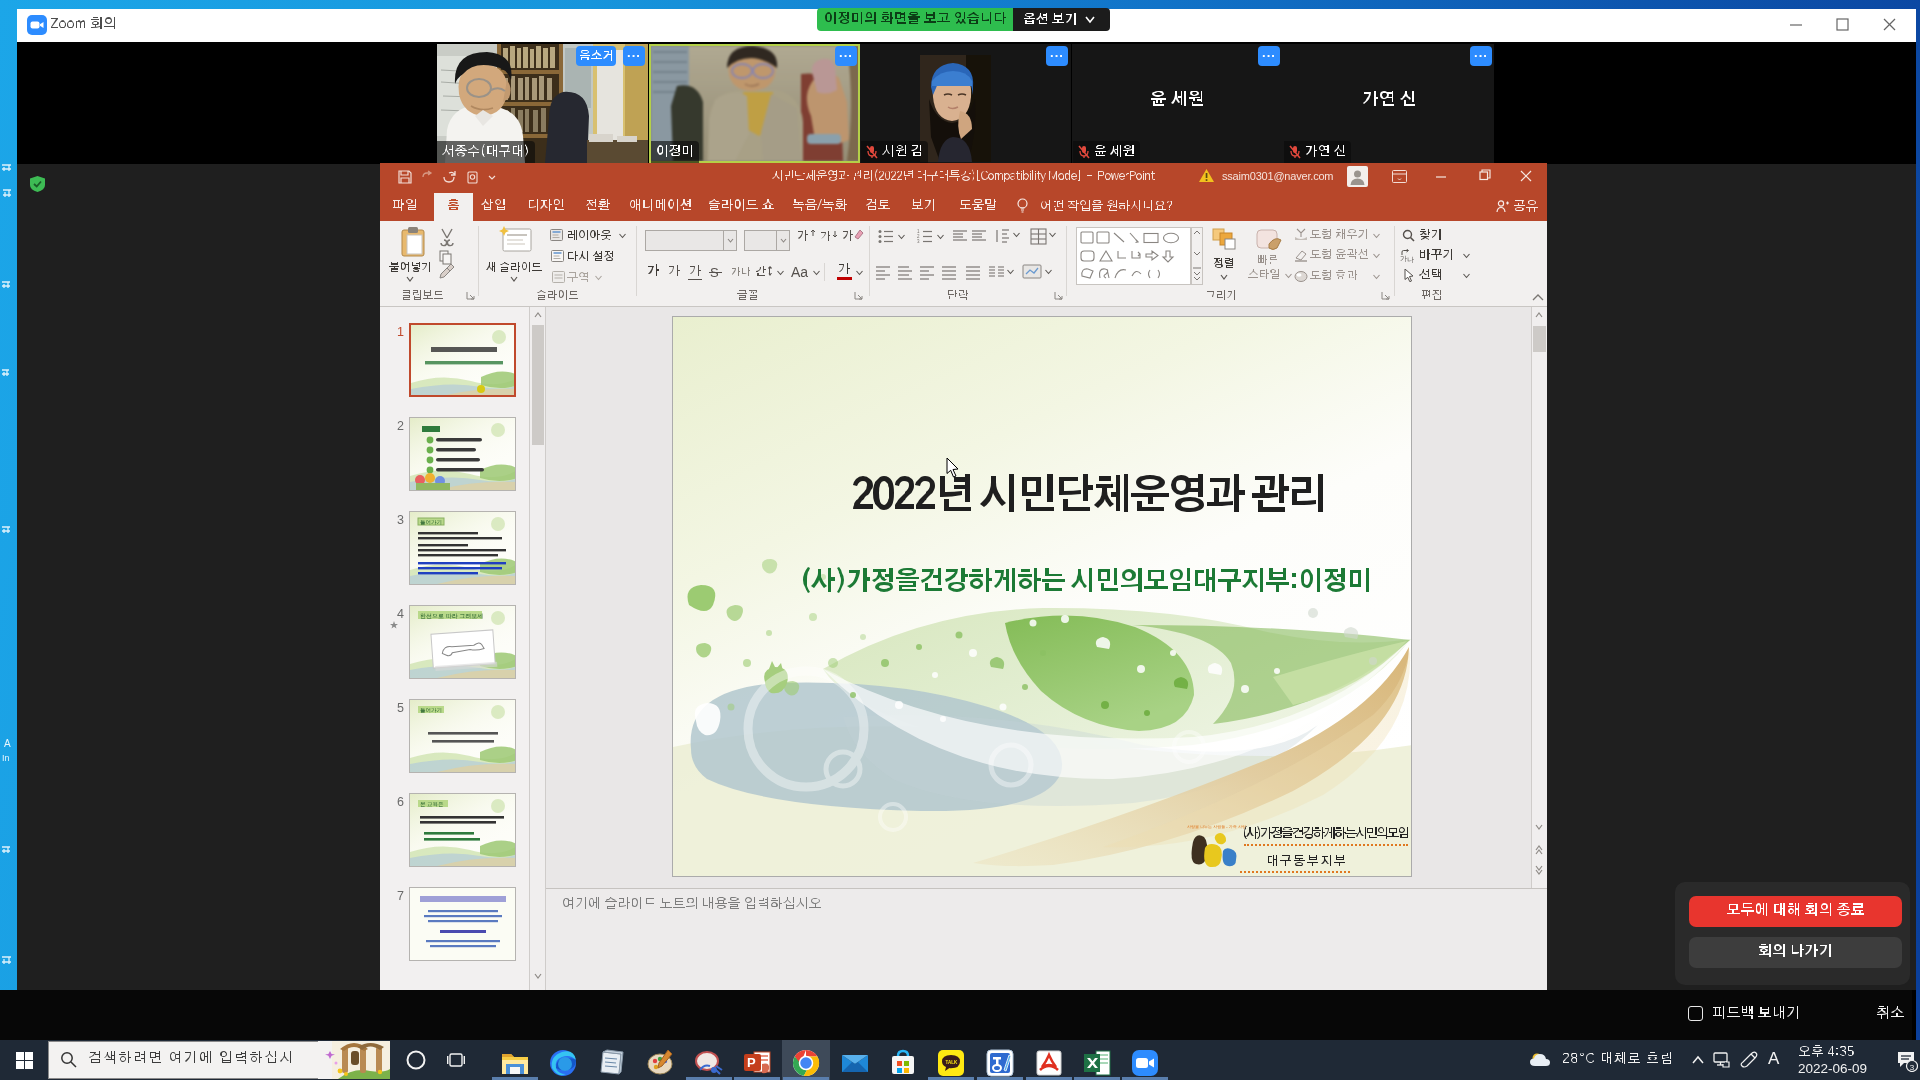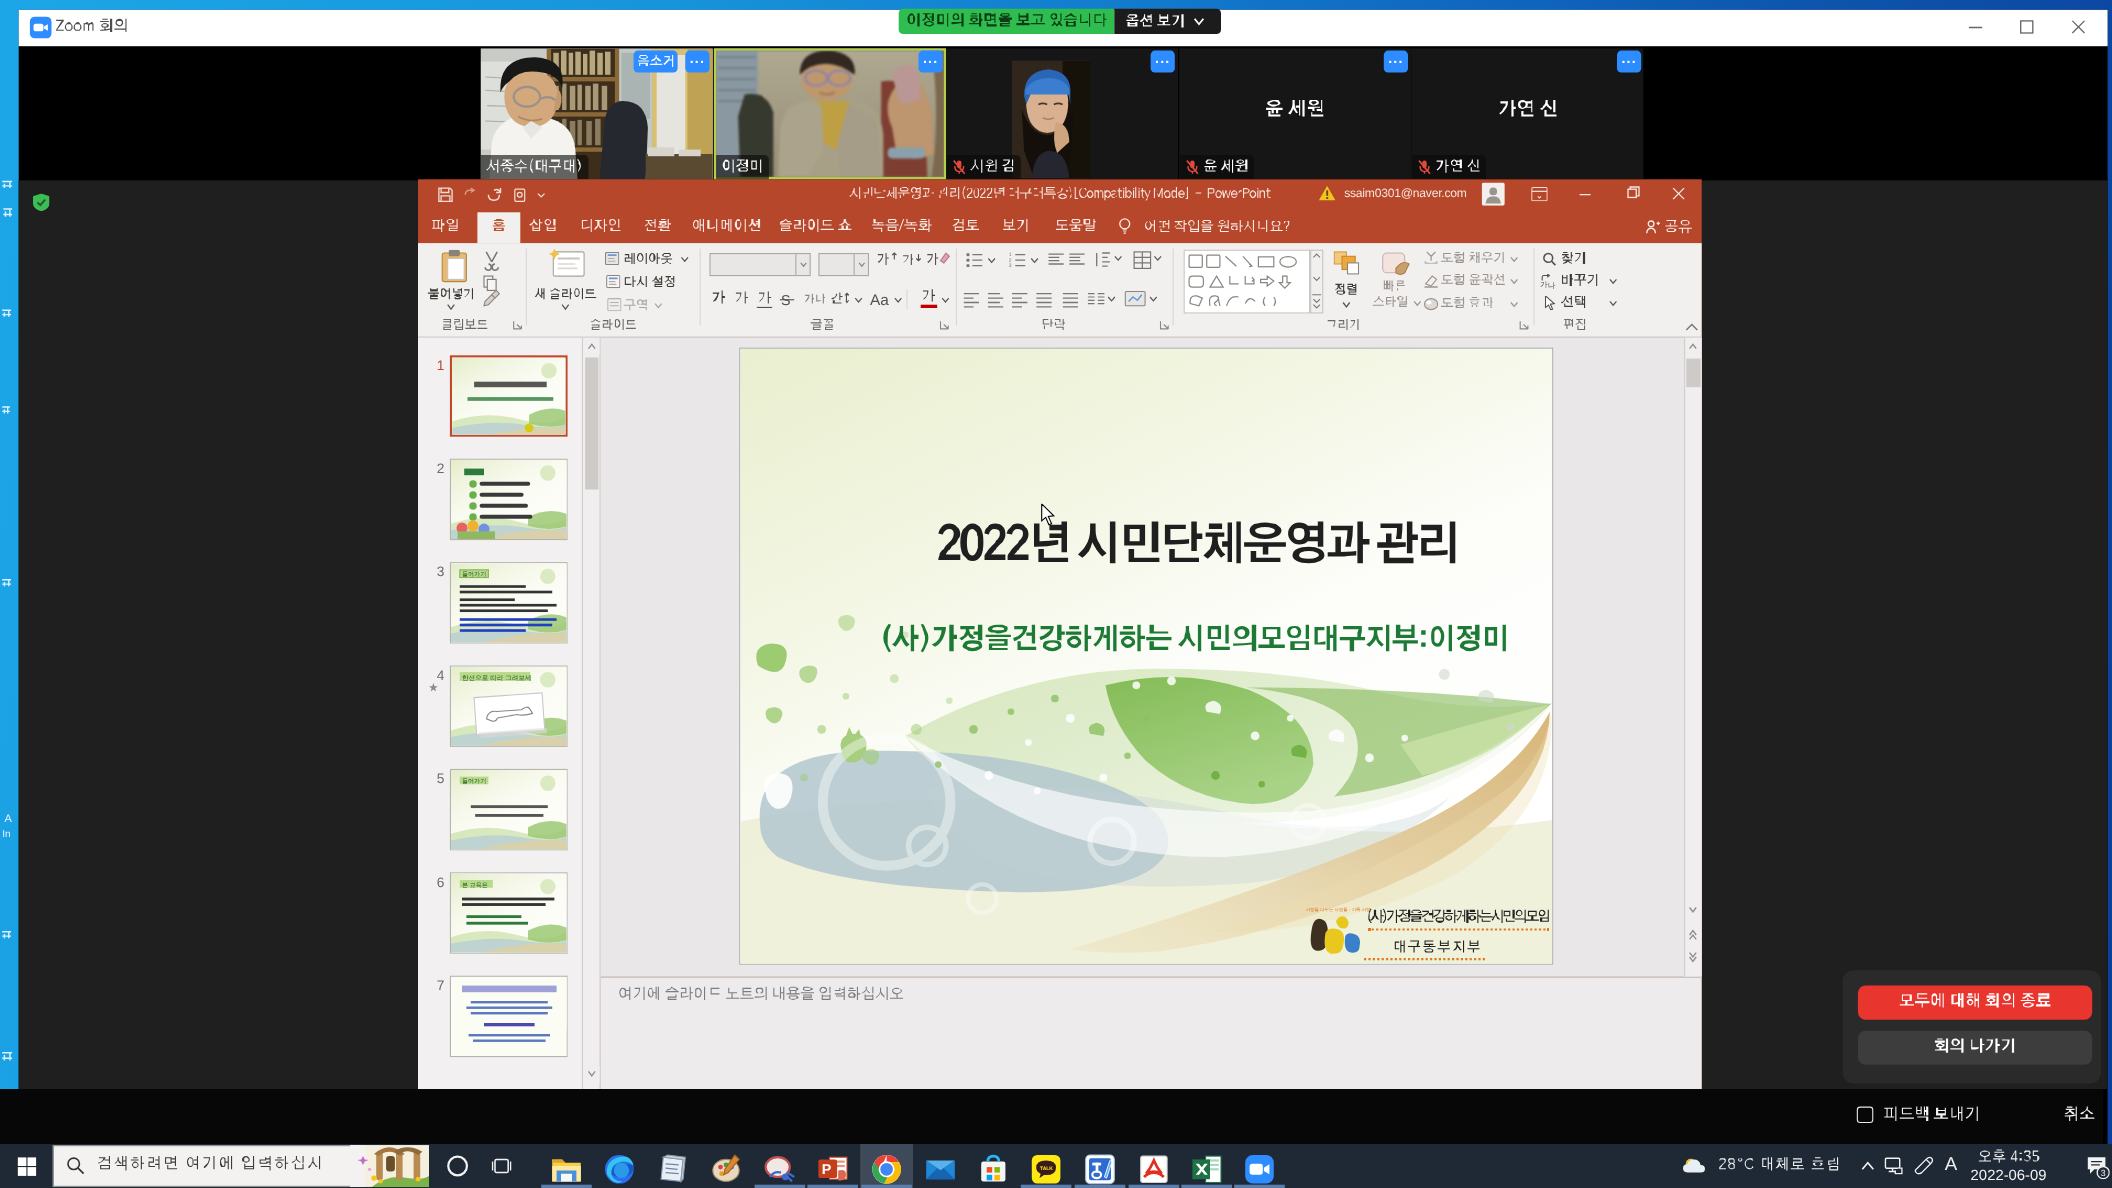--- a/index.html
+++ b/index.html
@@ -1276,21 +1276,21 @@
 <path d="M13 11 L16 11 L16 16 L10 16 L10 13" stroke="#f2f2f2" stroke-width="1.2" fill="#212b38"></path>
   </svg>
 <svg class="a" style="left:1740px;top:1051px" width="18" height="17" viewBox="0 0 18 17">
 <path d="M2 15 Q0 13 3 11 L11 3 Q14 0 16 2 Q18 4 15 7 L7 15 Q4 17 2 15 Z" stroke="#f2f2f2" stroke-width="1.2" fill="none"></path>
 <path d="M11 3 L15 7" stroke="#f2f2f2" stroke-width="1.2"></path>
   </svg>
 <div class="a" style="left:1768px;top:1049px;width:18px;height:20px;color:#f2f2f2;font-size:17px;">A</div>
 <svg class="a" style="left:1797.8px;top:1045.0px;overflow:visible" width="56" height="18">
     <path d="M2 4Q2 2 3 2Q5 1 6 1Q8 1 10 2Q11 2 11 4Q11 5 10 6Q8 7 6 7Q5 7 3 6Q2 5 2 4ZM3 4Q3 5 4 5Q5 6 6 6Q8 6 9 5Q10 5 10 4Q10 3 9 2Q8 2 6 2Q5 2 4 2Q3 3 3 4ZM1 11V10H6V6H7V10H12V11Z M17 1V0H22V1ZM15 3V2H24V3ZM15 5Q15 4 19 4Q20 4 21 4Q22 4 22 4Q23 4 23 5Q24 5 24 5Q24 6 23 6Q22 7 22 7Q21 7 19 7Q15 7 15 5ZM16 5Q16 6 19 6Q22 6 22 5Q22 4 19 4Q18 4 17 5Q16 5 16 5ZM14 9V8H25V9H20V12H19V9Z M30 8 34 1H35V8H36V9H35V11H34V9H30ZM31 8H34V4Q34 3 34 2H34L33 4Z M38 10V8H40V10ZM38 4V3H40V4Z M42 9 43 9Q43 10 45 10Q46 10 47 10Q47 9 47 8Q47 7 46 7Q46 6 45 6Q44 6 44 6V5Q44 5 45 5Q46 5 46 5Q47 4 47 3Q47 3 46 2Q46 2 45 2Q44 2 43 3L42 3Q42 2 43 1Q44 1 45 1Q46 1 47 1Q48 2 48 3Q48 4 47 5Q47 5 46 6Q47 6 48 6Q48 7 48 8Q48 9 47 10Q46 11 45 11Q44 11 43 10Q42 10 42 9Z M50 9 50 9Q51 9 51 10Q52 10 52 10Q53 10 54 10Q54 9 54 8Q54 7 54 6Q53 6 52 6Q51 6 50 6L50 6L50 1H55V2H51L51 5Q52 5 53 5Q54 5 55 6Q56 6 56 8Q56 9 55 10Q54 11 52 11Q50 11 50 9Z" fill="#f2f2f2"></path>
   </svg>
-<div class="a" style="left:1785px;top:1061px;width:82px;height:14px;color:#f2f2f2;font-size:13.5px;text-align:center;">2022-06-09</div>
+<div class="a" style="left:1785px;top:1061px;width:82px;height:14px;color:#f2f2f2;font-size:13.5px;text-align:right;">2022-06-09</div>
 <svg class="a" style="left:1896px;top:1050px" width="22" height="22" viewBox="0 0 22 22">
 <path d="M2 2 L18 2 L18 13 L8 13 L4 17 L4 13 L2 13 Z" fill="#f2f2f2"></path>
 <g stroke="#212b38" stroke-width="1.3">
       <line x1="5" y1="6" x2="15" y2="6"></line>
       <line x1="5" y1="9" x2="13" y2="9"></line>
     </g>
 <circle cx="16" cy="16" r="5.5" fill="#212b38" stroke="#f2f2f2" stroke-width="1.2"></circle>
 <text x="13.8" y="19.5" font-size="8" fill="#f2f2f2" font-family="Liberation Sans">3</text>
   </svg>
 </body></html>

